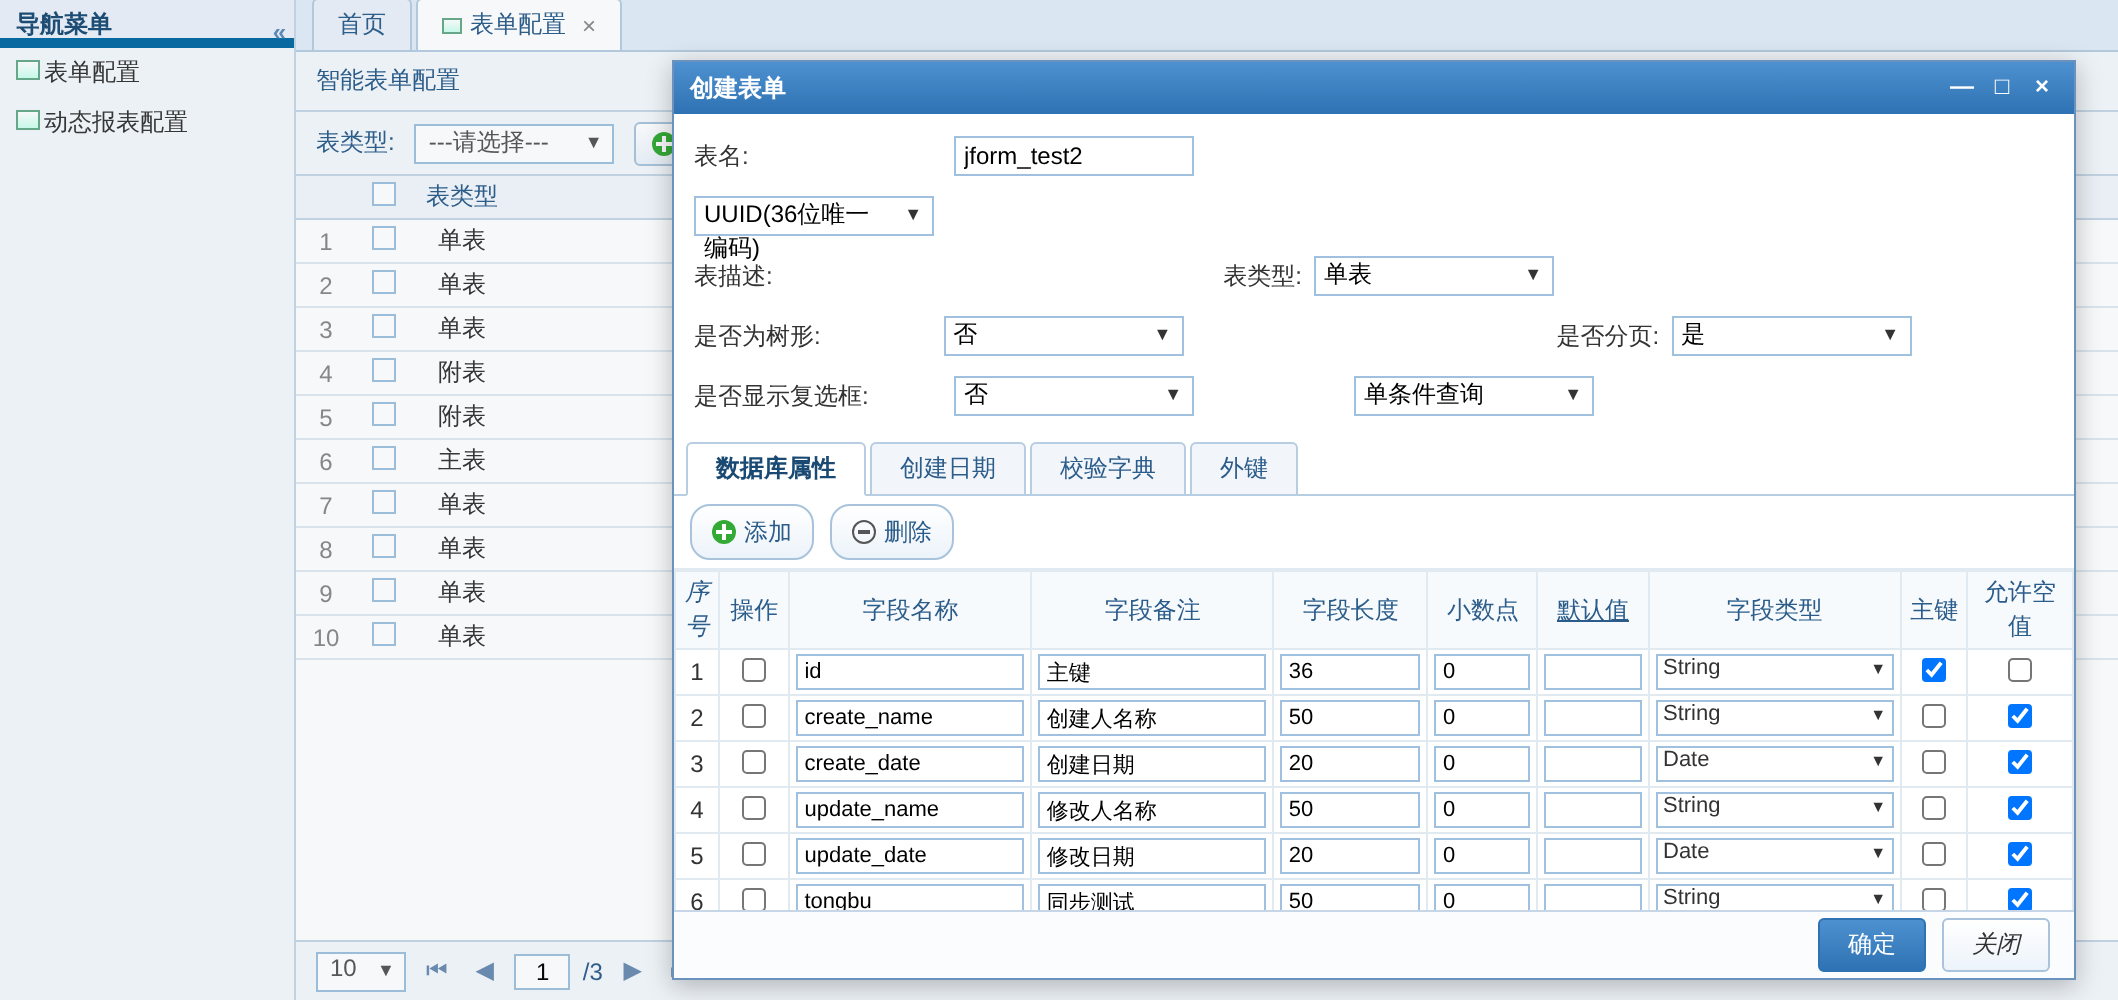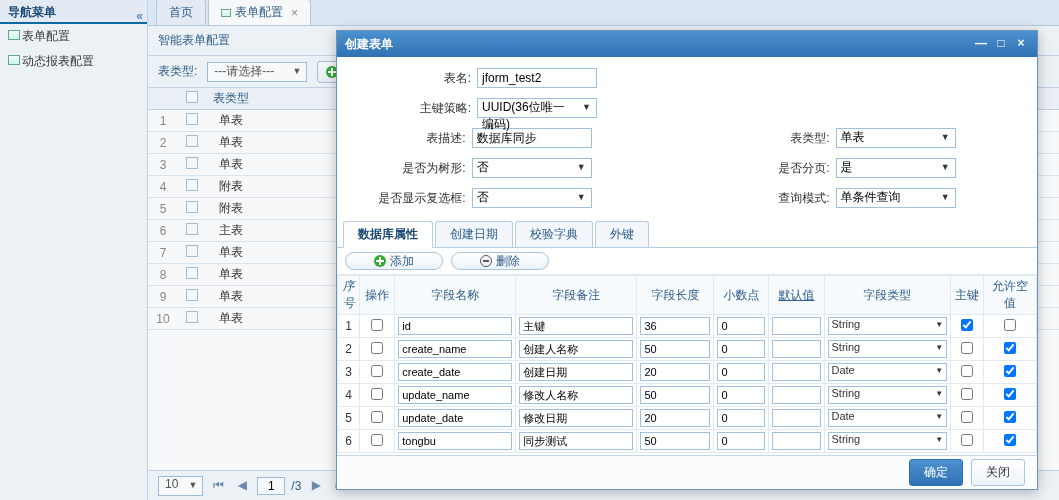--- a/index.html
+++ b/index.html
@@ -1,20 +1,20 @@
 <!DOCTYPE html>
 <html><head>
 <meta charset="utf-8">
 <style>
 * { box-sizing: border-box; margin: 0; padding: 0; font-family: "Microsoft YaHei", Arial, sans-serif; font-size: 12px; }
 body { background: #e1edf7; overflow: hidden; width: 1059px; height: 500px; position: relative; }
 
 
 .nav-panel { position: absolute; left: 0; top: 0; width: 148px; height: 500px; background: #f4f8fc; border-right: 1px solid #c6d6e6; }
-.nav-header { height: 24px; line-height: 24px; background: #eaf1f9; border-bottom: 2px solid #0369a1; padding-left: 8px; color: #1a4a73; font-weight: bold; position: relative; }
+.nav-header { height: 24px; line-height: 24px; background: #eaf1f9; border-bottom: 5px solid #0369a1; padding-left: 8px; color: #1a4a73; font-weight: bold; position: relative; }
 .nav-collapse { position: absolute; right: 4px; top: 4px; color: #5c8ab8; cursor: pointer; }
 .nav-item { padding: 4px 0 4px 22px; color: #333; cursor: pointer; position: relative; }
 .nav-item::before { content: ""; position: absolute; left: 8px; top: 6px; width: 10px; height: 8px; border: 1px solid #6a8; background: linear-gradient(#fff,#cfe); }
 
 
 .main { position: absolute; left: 148px; top: 0; right: 0; bottom: 0; }
 .tabs-bar { height: 26px; background: #e1edf7; border-bottom: 1px solid #b7cde2; padding-left: 8px; display: flex; align-items: flex-end; gap: 2px; }
 .tab { padding: 4px 12px; background: #eaf1f9; border: 1px solid #b7cde2; border-bottom: none; border-radius: 3px 3px 0 0; color: #2b5c8a; cursor: pointer; display: flex; align-items: center; gap: 4px; }
 .tab.active { background: #fff; }
 .tab-close { color: #888; margin-left: 4px; }
@@ -50,34 +50,34 @@
 
 
 .overlay { position: absolute; inset: 0; background: rgba(100,120,140,0.05); }
 .modal { position: absolute; left: 336px; top: 30px; width: 702px; height: 460px; background: #fff; border: 1px solid #6a92bc; box-shadow: 0 3px 12px rgba(0,0,0,0.25); display: flex; flex-direction: column; }
 .modal-title { height: 26px; background: linear-gradient(#4e91d0,#2e72b3); color: #fff; padding: 0 8px; display: flex; align-items: center; justify-content: space-between; font-weight: bold; }
 .win-btns { display: flex; gap: 4px; }
 .win-btn { width: 16px; height: 14px; color: #fff; cursor: pointer; text-align: center; line-height: 12px; }
 
 .form-area { padding: 6px 10px; }
 .form-row { display: flex; height: 30px; align-items: center; }
-.form-cell-label { width: 130px; text-align: right; padding-right: 6px; color: #333; }
+.form-cell-label { width: 130px; text-align: left; padding-right: 6px; color: #333; }
 .form-cell-input { width: 200px; }
 .input-txt, .input-sel { width: 120px; height: 20px; border: 1px solid #9fc1df; padding: 0 4px; background: #fff; }
 .input-sel { position: relative; padding-right: 20px; }
 .input-sel::after { content: "▼"; position: absolute; right: 5px; top: 3px; font-size: 9px; color: #333; }
 .form-cell-label2 { width: 180px; text-align: right; padding-right: 6px; color: #333; }
 
 
 .inner-tabs { border-bottom: 1px solid #b7cde2; display: flex; padding-left: 6px; gap: 2px; margin-top: 2px; }
 .itab { padding: 4px 14px; border: 1px solid #b7cde2; border-bottom: none; background: #f2f6fb; color: #2b5c8a; border-radius: 3px 3px 0 0; cursor: pointer; }
 .itab.active { background: #fff; color: #1a4a73; font-weight: bold; border-bottom: 1px solid #fff; margin-bottom: -1px; }
 
 .inner-toolbar { padding: 4px 8px; display: flex; gap: 8px; border-bottom: 1px solid #e1e9f1; }
-.btn-pill { display: inline-flex; align-items: center; gap: 4px; padding: 2px 28px; border: 1px solid #a8c3db; border-radius: 10px; background: linear-gradient(#fff,#ecf3fa); color: #2b5c8a; cursor: pointer; height: 18px; }
+.btn-pill { display: inline-flex; align-items: center; gap: 4px; padding: 2px 10px; border: 1px solid #a8c3db; border-radius: 10px; background: linear-gradient(#fff,#ecf3fa); color: #2b5c8a; cursor: pointer; height: 28px; }
 .ico-del { width: 12px; height: 12px; border-radius: 50%; border: 1px solid #555; position: relative; display: inline-block; }
 .ico-del::after { content: ""; position: absolute; left: 2px; top: 4px; width: 6px; height: 2px; background: #555; }
 
 
 .dtbl { width: 100%; border-collapse: collapse; }
 .dtbl th, .dtbl td { border: 1px solid #e1e9f1; padding: 2px 3px; text-align: center; font-weight: normal; color: #333; }
 .dtbl th { background: #f7fafd; color: #2b5c8a; height: 22px; }
 .dtbl td { height: 22px; }
 .cell-input { width: 100%; height: 18px; border: 1px solid #9fc1df; padding: 0 3px; font-size: 11px; background: #fff; text-align: left; }
 .cell-sel { width: 100%; height: 18px; border: 1px solid #9fc1df; padding: 0 16px 0 3px; font-size: 11px; background: #fff; text-align: left; position: relative; display: block; }
@@ -89,21 +89,21 @@
 .col-remark { width: 110px; }
 .col-len { width: 70px; }
 .col-dec { width: 50px; }
 .col-def { width: 50px; text-decoration: underline; }
 .col-type { width: 115px; }
 .col-pk { width: 30px; }
 .col-null { width: 48px; }
 
 .modal-footer { position: absolute; bottom: 0; left: 0; right: 0; height: 34px; border-top: 1px solid #c6d6e6; display: flex; align-items: center; justify-content: flex-end; gap: 8px; padding: 0 12px; background: #fafcfe; }
 .btn-primary { padding: 4px 14px; border: 1px solid #2e72b3; background: linear-gradient(#4e91d0,#2e72b3); color: #fff; border-radius: 3px; cursor: pointer; }
-.btn-default { padding: 4px 14px; border: 1px solid #a8c3db; background: linear-gradient(#fff,#ecf3fa); color: #333; border-radius: 3px; cursor: pointer; }
+.btn-default { padding: 4px 14px; border: 1px solid #a8c3db; background: linear-gradient(#fff,#ecf3fa); color: #333; border-radius: 3px; cursor: pointer; font-style: italic; }
 </style>
 </head>
 <body>
 
 <div class="nav-panel">
   <div class="nav-header">
     <span>导航菜单</span>
     <span class="nav-collapse">«</span>
   </div>
   <div class="nav-item"><span>表单配置</span></div>
@@ -232,49 +232,46 @@
       <span class="win-btn">×</span>
     </div>
   </div>
 
   <div class="form-area">
     <div class="form-row">
       <div class="form-cell-label">表名:</div>
       <div class="form-cell-input"><input class="input-txt" value="jform_test2" style=""></div>
     </div>
     <div class="form-row">
-      <div class="form-cell-label">主键策略:</div>
       <div class="form-cell-input">
           <div class="input-sel"><span>UUID(36位唯一编码)</span></div>
         </div>
     </div>
     <div class="form-row">
       <div class="form-cell-label">表描述:</div>
-      <div class="form-cell-input"><input class="input-txt" value="数据库同步" style=""></div>
       <div class="form-cell-label2">表类型:</div>
       <div class="form-cell-input">
           <div class="input-sel"><span>单表</span></div>
         </div>
     </div>
     <div class="form-row">
       <div class="form-cell-label">是否为树形:</div>
       <div class="form-cell-input">
           <div class="input-sel"><span>否</span></div>
         </div>
       <div class="form-cell-label2">是否分页:</div>
       <div class="form-cell-input">
           <div class="input-sel"><span>是</span></div>
         </div>
     </div>
     <div class="form-row">
       <div class="form-cell-label">是否显示复选框:</div>
       <div class="form-cell-input">
           <div class="input-sel"><span>否</span></div>
         </div>
-      <div class="form-cell-label2">查询模式:</div>
       <div class="form-cell-input">
           <div class="input-sel"><span>单条件查询</span></div>
         </div>
     </div>
   </div>
 
   <div class="inner-tabs">
     <div class="itab active"><span>数据库属性</span></div>
     <div class="itab"><span>创建日期</span></div>
     <div class="itab"><span>校验字典</span></div>

